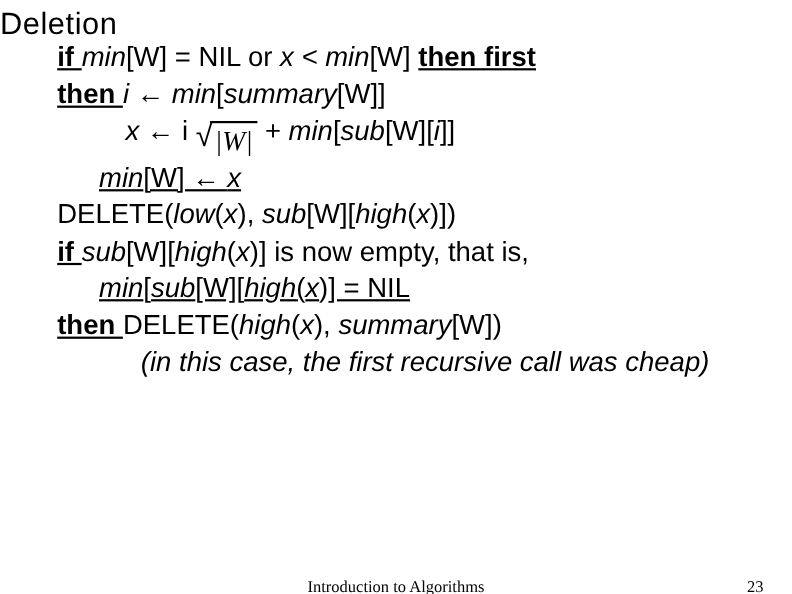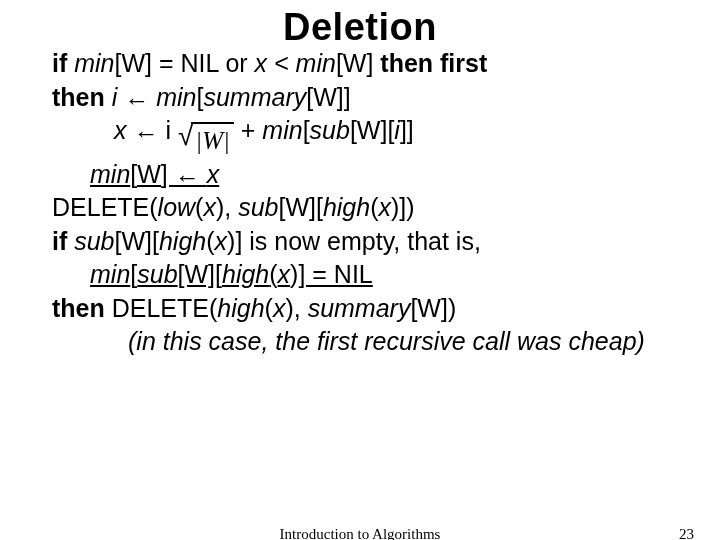--- a/index.html
+++ b/index.html
@@ -7,33 +7,33 @@
     padding: 0;
     width: 720px;
     height: 540px;
     background: #ffffff;
     font-family: Arial, Helvetica, sans-serif;
     color: #000;
     position: relative;
     overflow: hidden;
   }
   .title {
-    font-size: 38px;
-    font-weight: bold;
-    text-align: center;
+    font-size: 28px;
+    font-weight: normal;
+    text-align: left;
     padding-top: 6px;
     letter-spacing: 0.5px;
   }
   .content {
     font-size: 25px;
     line-height: 1.34;
     padding: 0 18px 0 18px;
     margin-top: -2px;
   }
-  .b { font-weight: bold; }
+  .b { font-weight: bold; text-decoration: underline; }
   .i { font-style: italic; }
   .ind1 { padding-left: 34px; }
   .ind2 { padding-left: 96px; }
   .ind3 { padding-left: 72px; text-decoration: underline; }
   .ind4 { padding-left: 110px; }
   .sqrt-box {
     display: inline-block;
     vertical-align: -4px;
   }
   .sqrt-wrap {

